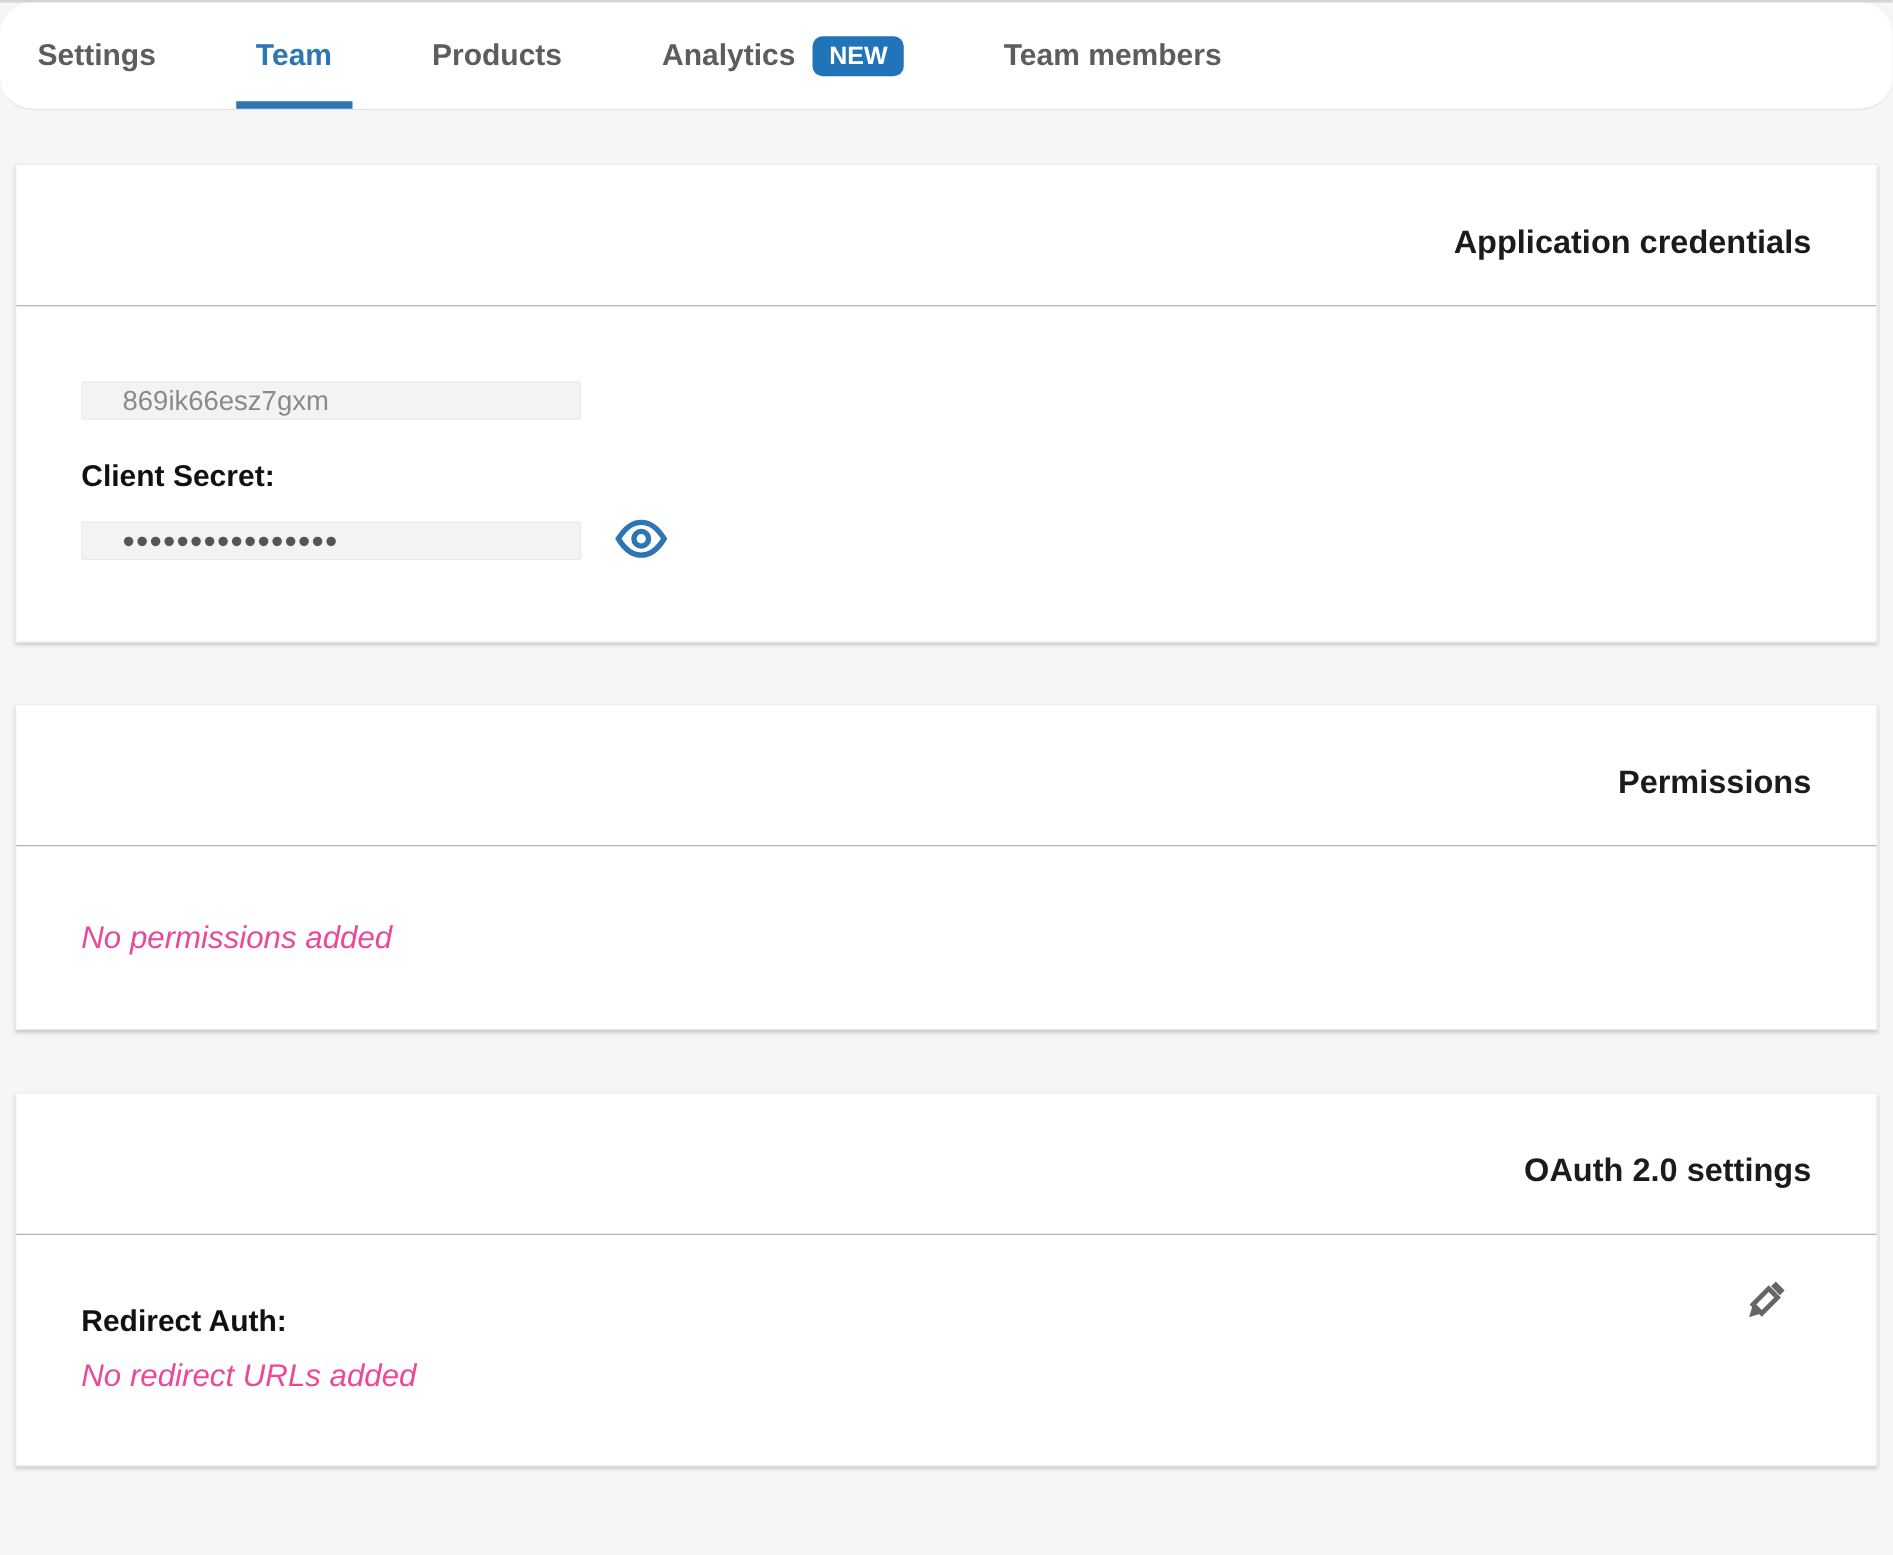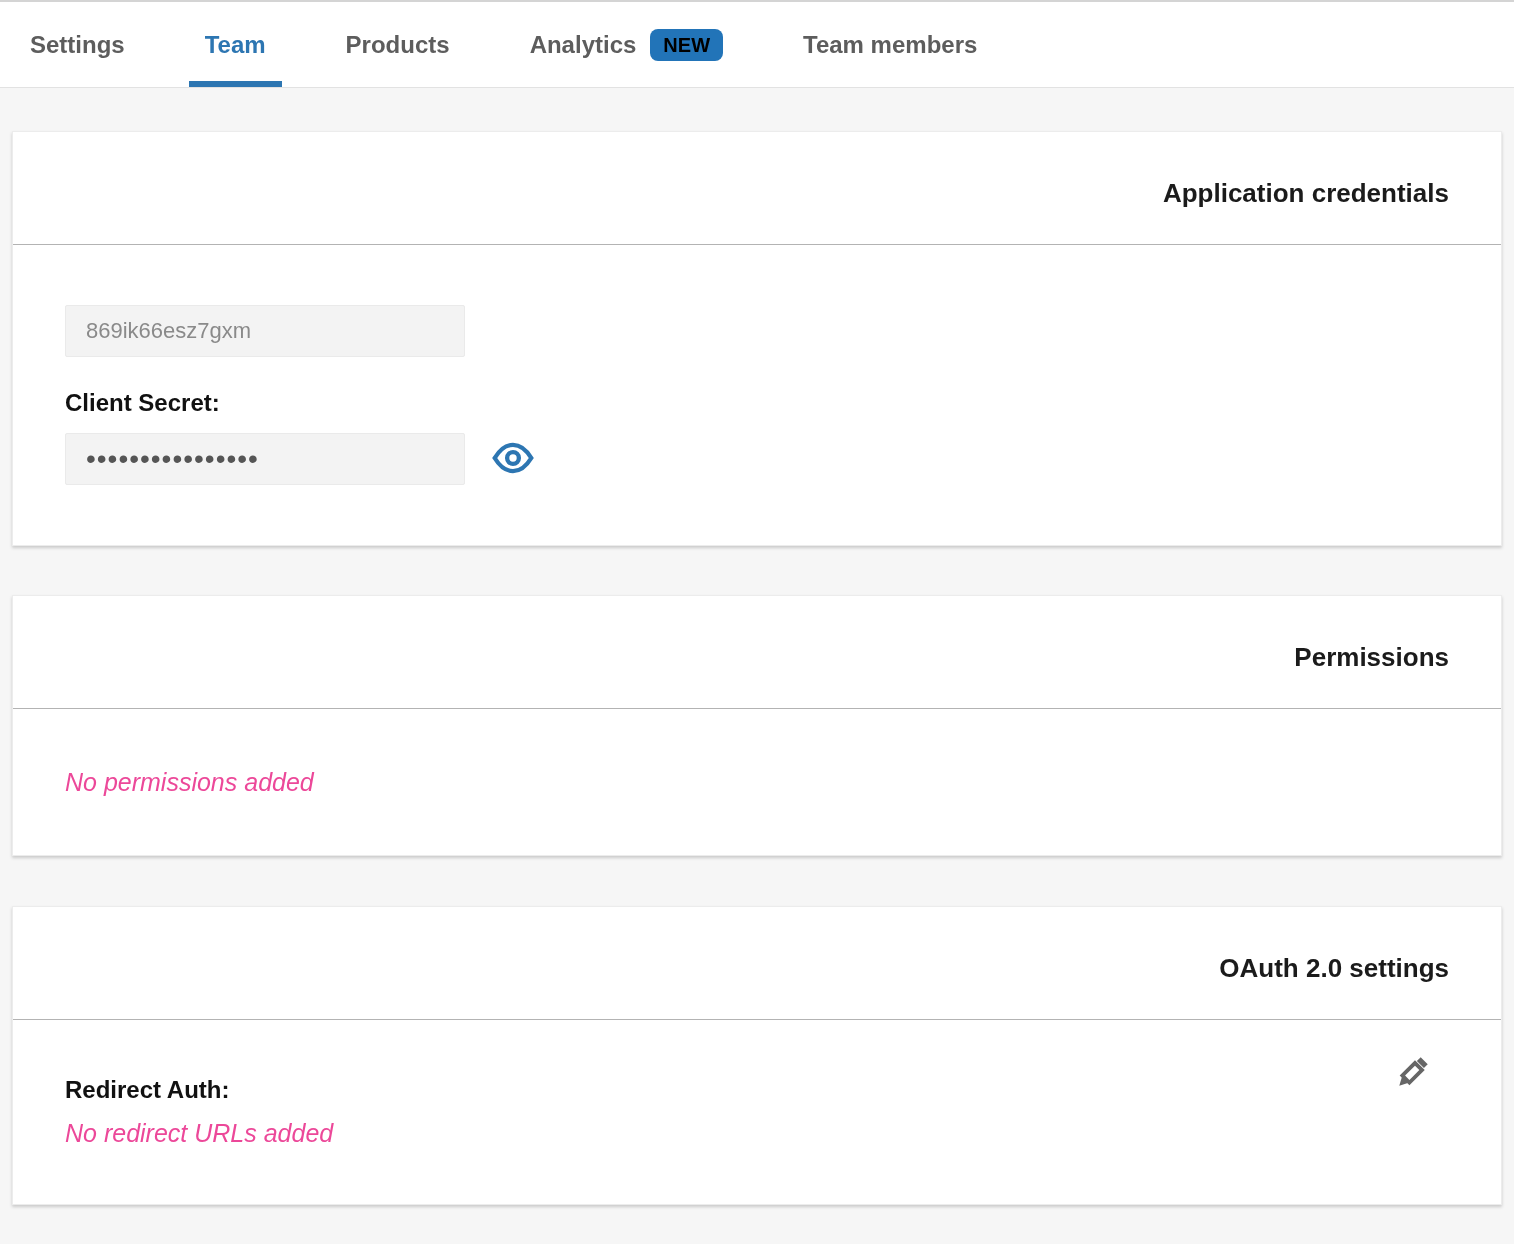--- a/index.html
+++ b/index.html
@@ -13,20 +13,21 @@
 
   
   .tabbar {
     height:86px;
     background:#ffffff;
     border-bottom:1px solid #e2e2e2;
     display:flex;
     align-items:stretch;
     padding-left:30px;
     gap:80px;
+    border-radius:26px;
   }
   .tab {
     display:flex;
     align-items:center;
     gap:14px;
     font-size:24px;
     font-weight:bold;
     color:#5d5d5d;
     position:relative;
     cursor:pointer;
@@ -35,21 +36,21 @@
   .tab.active { color:#2d76b2; }
   .tab.active::after {
     content:"";
     position:absolute;
     left:-16px; right:-16px; bottom:0;
     height:6px;
     background:#2d76b2;
   }
   .badge {
     background:#2274b8;
-    color:#000000;
+    color:#ffffff;
     font-size:20px;
     font-weight:bold;
     padding:6px 13px;
     border-radius:8px;
     line-height:1;
   }
 
   
   .card {
     margin:0 12px;
@@ -78,27 +79,27 @@
   .field-label {
     font-size:24px;
     font-weight:bold;
     color:#111111;
     line-height:28px;
     margin-bottom:16px;
   }
   .label-2 { margin-top:32px; }
   .field {
     width:400px;
-    height:52px;
+    height:31px;
     background:#f3f3f3;
     border:1px solid #eaeaea;
     border-radius:2px;
     display:flex;
     align-items:center;
-    padding-left:20px;
+    padding-left:32px;
     font-size:22px;
     color:#8a8a8a;
   }
   .secret-row { display:flex; align-items:center; gap:26px; }
   .field.masked {
     font-size:28px;
     letter-spacing:1px;
     color:#555555;
     line-height:1;
   }

